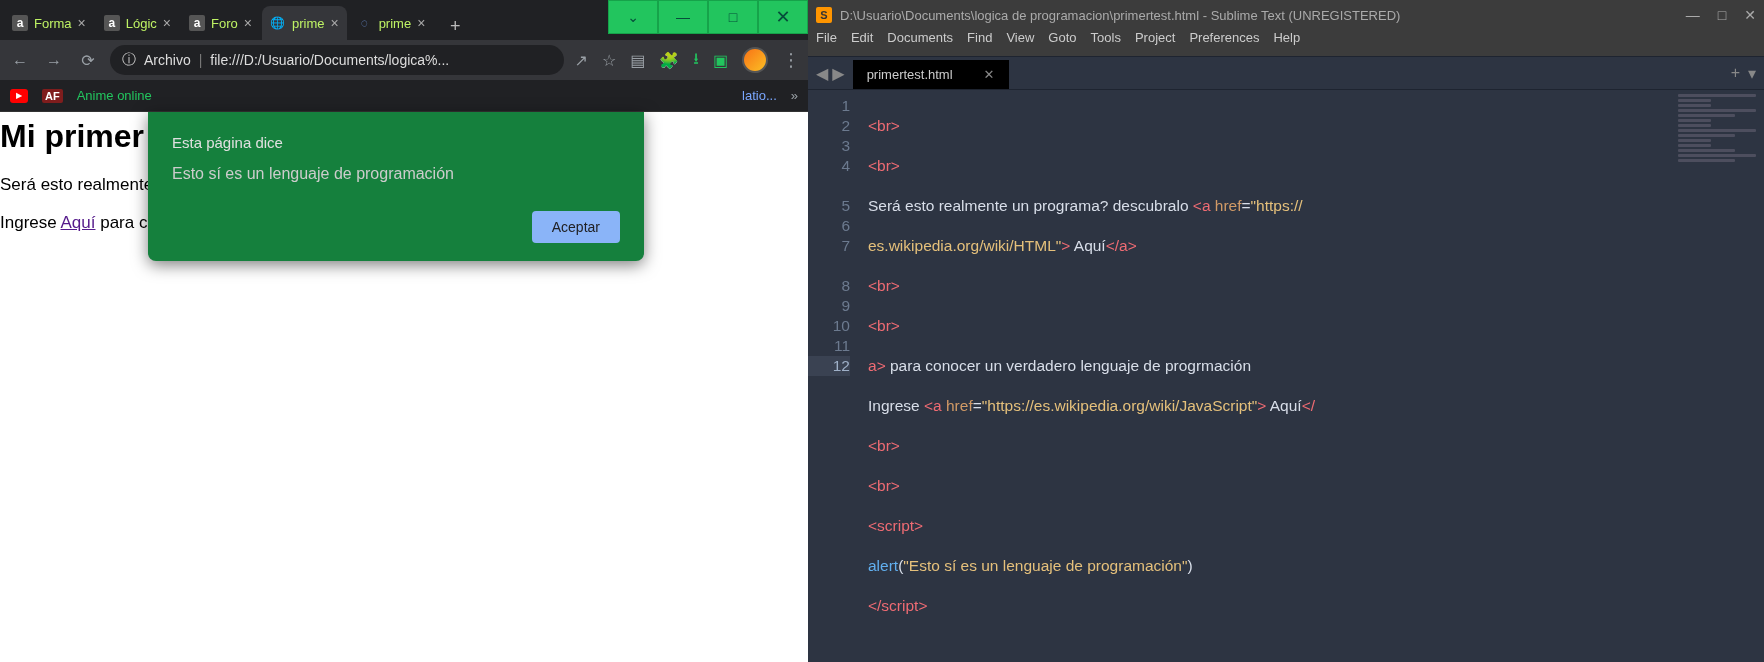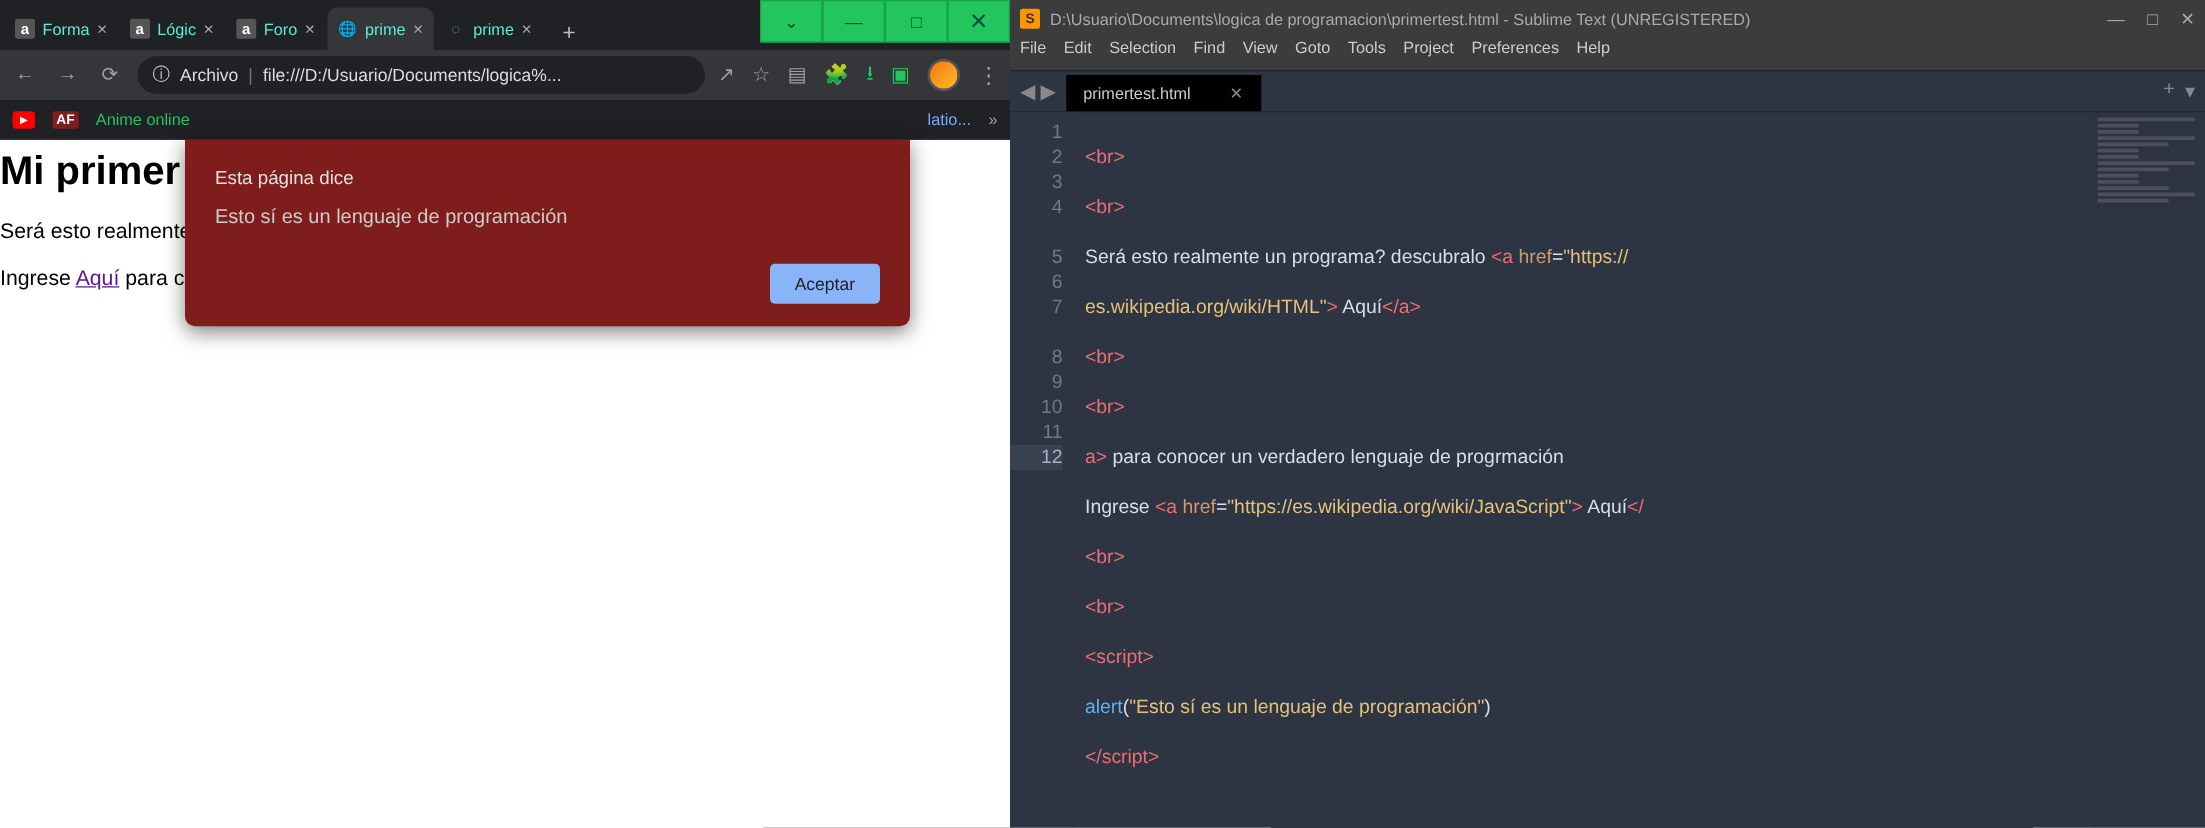--- a/index.html
+++ b/index.html
@@ -9,21 +9,21 @@
 .os-btns{position:absolute;top:0;right:0;display:flex;z-index:5}
 .os-btns .btn{width:50px;height:34px;background:#22c55e;display:flex;align-items:center;justify-content:center;border:1px solid #16a34a;color:#064e3b;font-size:14px}
 .os-btns .close{font-size:18px}
 .chrome-top{background:#202124;height:40px;display:flex;align-items:flex-end;padding-left:4px;padding-right:210px}
 .tab{height:34px;display:flex;align-items:center;padding:0 8px;color:#bbb;font-size:13px;max-width:100px;border-radius:8px 8px 0 0;margin-right:2px;gap:6px;cursor:pointer}
 .tab.active{background:#35363a;color:#eee}
 .tab .favicon{width:16px;height:16px;display:inline-flex;align-items:center;justify-content:center;font-weight:bold;font-size:12px;border-radius:2px}
 .tab .fav-a{background:#555;color:#fff}
 .tab .fav-globe{color:#999}
 .tab .fav-spin{color:#7aa7ff}
-.tab .tx{color:#5eead4;overflow:hidden;white-space:nowrap;text-overflow:ellipsis;flex:1}
+.tab .tx{color:#bef264;overflow:hidden;white-space:nowrap;text-overflow:ellipsis;flex:1}
 .tab .x{color:#aaa;font-size:14px}
 .newtab{width:28px;height:28px;display:flex;align-items:center;justify-content:center;color:#bbb;font-size:18px;margin-left:6px;cursor:pointer}
 .addr-bar{background:#35363a;height:40px;display:flex;align-items:center;padding:0 8px;gap:10px}
 .nav-ico{color:#9aa0a6;font-size:16px;width:24px;text-align:center;cursor:pointer}
 .url-box{flex:1;background:#202124;height:30px;border-radius:15px;display:flex;align-items:center;padding:0 12px;color:#ccc;font-size:14px;gap:8px;overflow:hidden}
 .url-box .file-label{color:#ddd}
 .url-box .sep{color:#777}
 .url-box .path{color:#ddd;white-space:nowrap;overflow:hidden;text-overflow:ellipsis}
 .addr-icons{display:flex;gap:14px;align-items:center}
 .addr-ico{color:#9aa0a6;font-size:16px;cursor:pointer}
@@ -34,21 +34,21 @@
 .bm-item{display:flex;align-items:center;gap:6px;cursor:pointer}
 .bm-yt{width:18px;height:14px;background:#ff0000;border-radius:3px;display:flex;align-items:center;justify-content:center;color:#fff;font-size:8px}
 .bm-af{background:#7f1d1d;color:#fff;padding:1px 3px;border-radius:2px;font-size:11px;font-weight:bold}
 .bm-anime{color:#22c55e}
 .bm-right{margin-left:auto;color:#7aa7ff}
 .bm-chevron{color:#9aa0a6;cursor:pointer}
 .page-content{background:#fff;padding:6px 0 0 0;font-family:"Times New Roman",serif;color:#000;position:relative;height:calc(100% - 112px)}
 .page-content h1{font-size:32px;font-weight:bold;margin-bottom:20px}
 .page-content p{font-size:17px;margin:18px 0;font-family:"Times New Roman",serif}
 .page-content a{color:#551a8b;text-decoration:underline}
-.dialog{position:absolute;top:0;left:148px;width:580px;background:#7f1d1d;border-radius:0 0 8px 8px;padding:22px 24px 18px 24px;color:#e0e0e0;box-shadow:0 4px 16px rgba(0,0,0,.5);z-index:10}
+.dialog{position:absolute;top:0;left:148px;width:496px;background:#15803d;border-radius:0 0 8px 8px;padding:22px 24px 18px 24px;color:#e0e0e0;box-shadow:0 4px 16px rgba(0,0,0,.5);z-index:10}
 .dialog .title{font-size:15px;margin-bottom:14px}
 .dialog .msg{font-size:16px;color:#ccc;margin-bottom:28px}
 .dialog .btn{background:#8ab4f8;color:#202124;padding:8px 20px;border-radius:4px;font-size:14px;float:right;cursor:pointer}
 .dialog::after{content:"";display:block;clear:both}
 .st-title{background:#3c3c3c;height:30px;display:flex;align-items:center;padding:0 8px;color:#aaa;font-size:13px;gap:8px}
 .st-logo{width:16px;height:16px;background:#ff9500;border-radius:2px;display:flex;align-items:center;justify-content:center;color:#333;font-size:11px;font-weight:bold}
 .st-title .title-text{flex:1;color:#aaa}
 .st-winbtns{display:flex;gap:18px;color:#aaa}
 .st-winbtns span{cursor:pointer;font-size:14px}
 .st-menu{background:#3c3c3c;height:26px;display:flex;padding:0 8px;gap:14px;color:#ccc;font-size:13px}
@@ -172,21 +172,21 @@
     <div class="st-winbtns">
       <span>—</span>
       <span>□</span>
       <span>✕</span>
     </div>
   </div>
 
   <div class="st-menu">
     <span>File</span>
     <span>Edit</span>
-    <span>Selection</span>
+    <span>Documents</span>
     <span>Find</span>
     <span>View</span>
     <span>Goto</span>
     <span>Tools</span>
     <span>Project</span>
     <span>Preferences</span>
     <span>Help</span>
   </div>
 
   <div class="st-tabbar">

